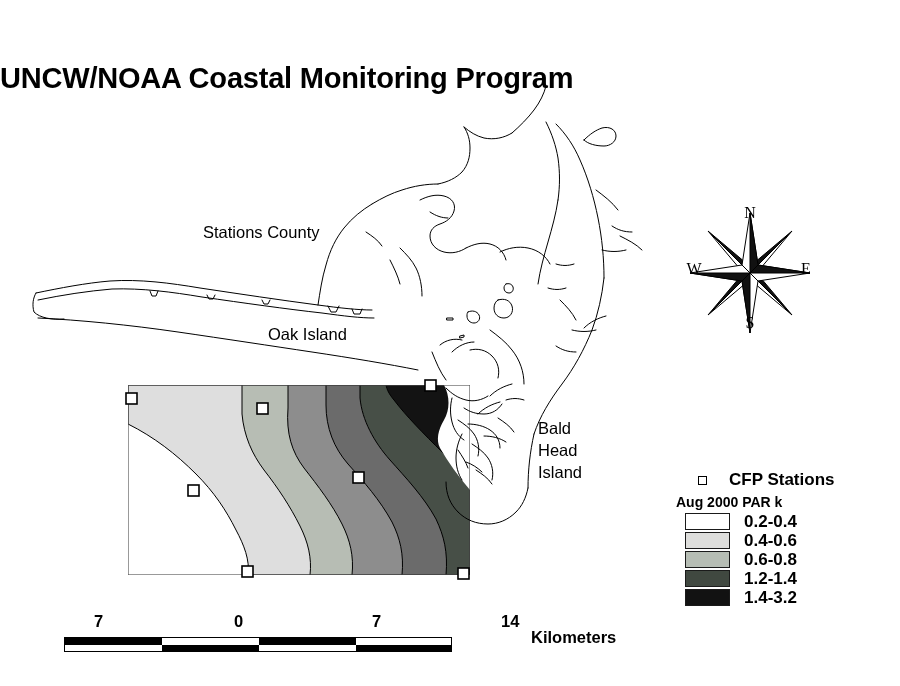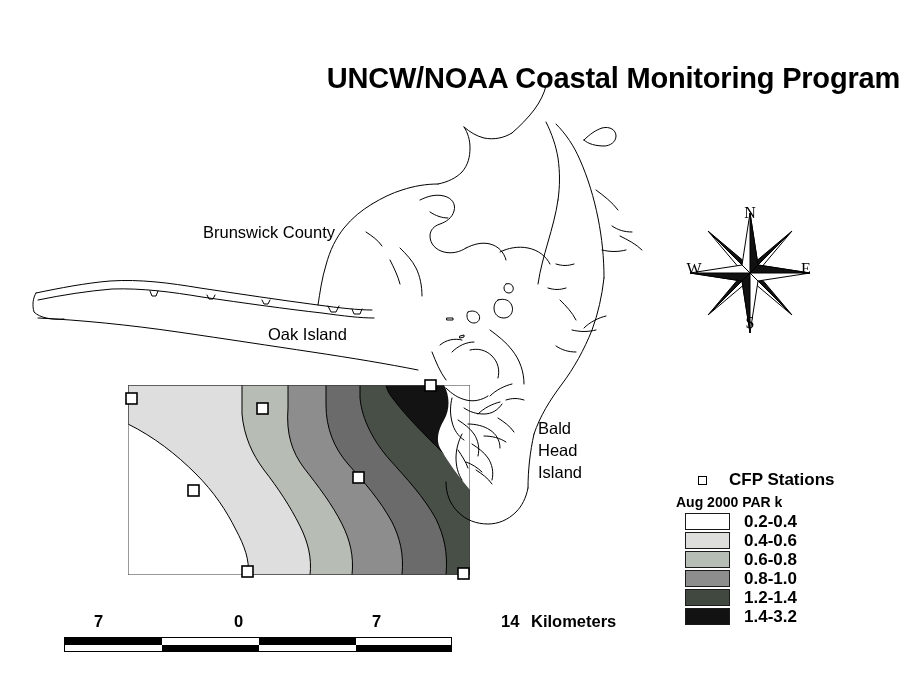--- a/index.html
+++ b/index.html
@@ -24,21 +24,21 @@
     height: 686px;
     background: #ffffff;
   }
 
   
   .map-title {
     position: absolute;
     left: 0;
     top: 62px;
     width: 900px;
-    text-align: right;
+    text-align: left;
     font-family: "Liberation Sans", sans-serif;
     font-weight: bold;
     font-size: 29px;
     letter-spacing: -0.2px;
     color: #000;
     white-space: nowrap;
   }
 
   
   #map-canvas {
@@ -159,21 +159,21 @@
   .scale-label {
     position: absolute;
     top: 0px;
     font-family: "Liberation Sans", sans-serif;
     font-weight: bold;
     font-size: 16.5px;
     white-space: nowrap;
   }
   #scale-units {
     position: absolute;
-    top: 0px;
+    top: 16px;
     left: 467px;
     font-family: "Liberation Sans", sans-serif;
     font-weight: bold;
     font-size: 16.5px;
     white-space: nowrap;
   }
   #scale-graphic {
     position: absolute;
     left: 0px;
     top: 25px;
@@ -377,21 +377,21 @@
       <polygon points="0,-60 8,-8 0,0" fill="#111111" stroke="#000" stroke-width="1"></polygon>
       <polygon points="0,60 8,8 0,0 -8,8" fill="#ffffff" stroke="#000" stroke-width="1"></polygon>
       <polygon points="0,60 -8,8 0,0" fill="#111111" stroke="#000" stroke-width="1"></polygon>
       <polygon points="-60,0 -8,8 0,0 -8,-8" fill="#ffffff" stroke="#000" stroke-width="1"></polygon>
       <polygon points="-60,0 -8,8 0,0" fill="#111111" stroke="#000" stroke-width="1"></polygon>
       <polygon points="60,0 8,8 0,0 8,-8" fill="#ffffff" stroke="#000" stroke-width="1"></polygon>
       <polygon points="60,0 8,-8 0,0" fill="#111111" stroke="#000" stroke-width="1"></polygon>
     </g>
   </svg>
 
-  <div class="place-label" id="label-brunswick">Brunswick County</div>
+  <div class="place-label" id="label-brunswick">Stations County</div>
   <div class="place-label" id="label-oak-island">Oak Island</div>
   <div class="place-label" id="label-bald-head">Bald
 Head
 Island</div>
 
   <div id="compass">
     <div class="compass-letter" id="compass-n">N</div>
     <div class="compass-letter" id="compass-s">S</div>
     <div class="compass-letter" id="compass-w">W</div>
     <div class="compass-letter" id="compass-e">E</div>
@@ -410,24 +410,20 @@
         </div>
         <div class="legend-row">
           <div class="legend-swatch" style="background: rgb(222, 222, 220);"></div>
           <div class="legend-range">0.4-0.6</div>
         </div>
         <div class="legend-row">
           <div class="legend-swatch" style="background: rgb(182, 189, 180);"></div>
           <div class="legend-range">0.6-0.8</div>
         </div>
         <div class="legend-row">
-          <div class="legend-swatch" style="background: rgb(141, 141, 141);"></div>
-          <div class="legend-range">0.8-1.0</div>
-        </div>
-        <div class="legend-row">
           <div class="legend-swatch" style="background: rgb(64, 72, 64);"></div>
           <div class="legend-range">1.2-1.4</div>
         </div>
         <div class="legend-row">
           <div class="legend-swatch" style="background: rgb(18, 18, 18);"></div>
           <div class="legend-range">1.4-3.2</div>
         </div>
       </div>
   </div>
 

